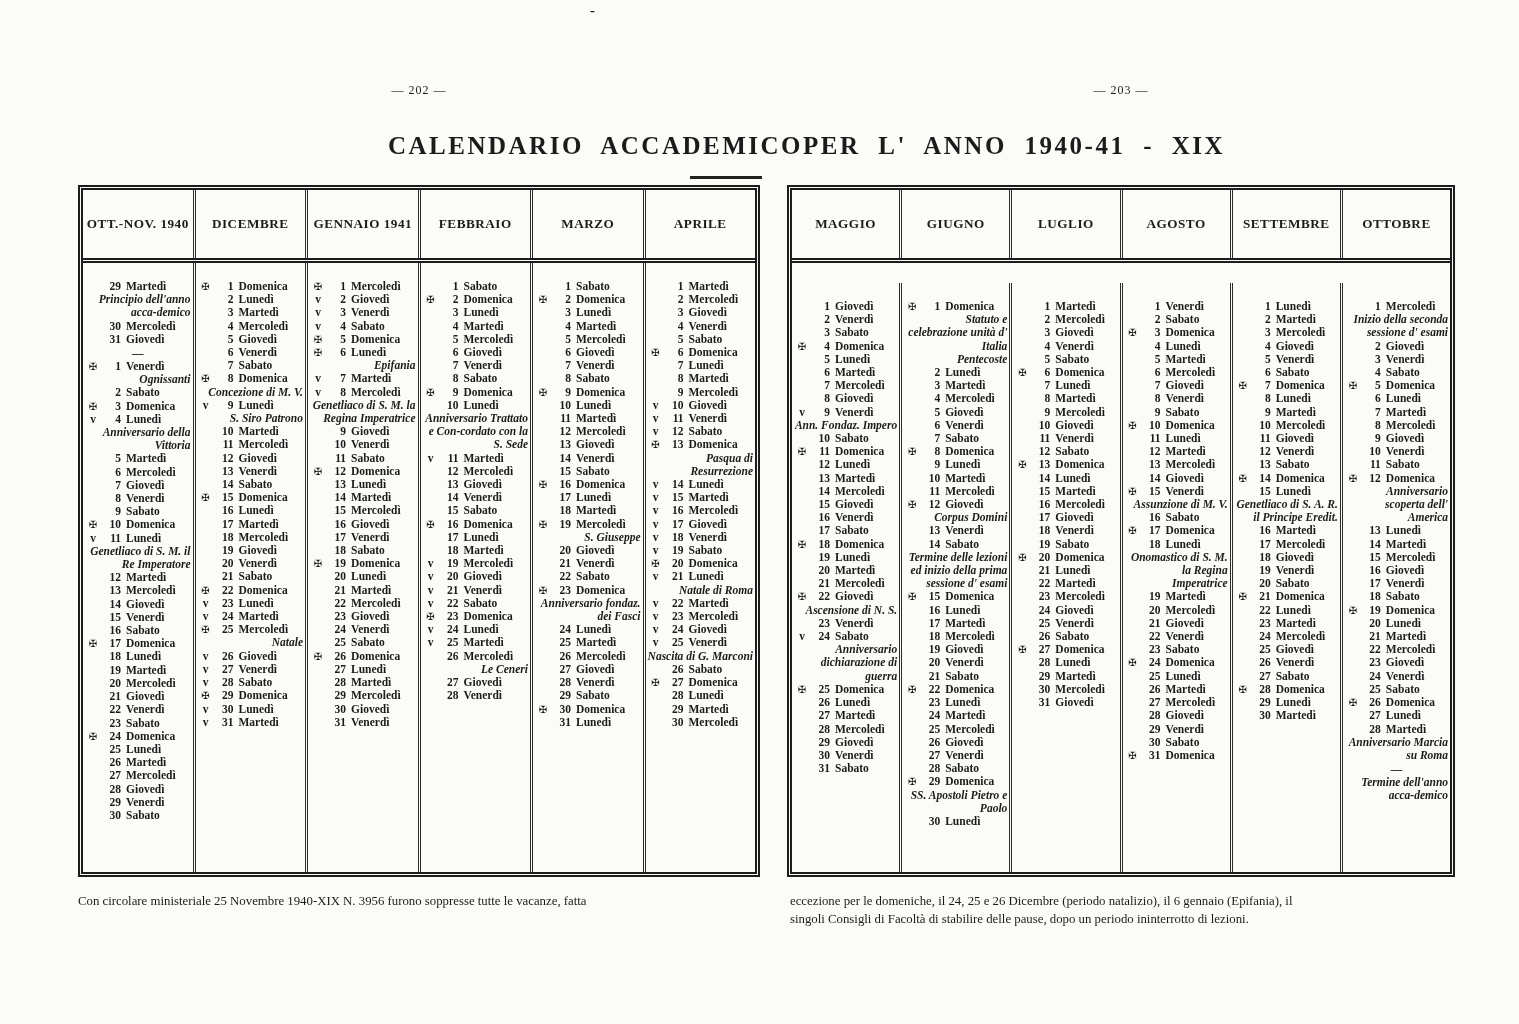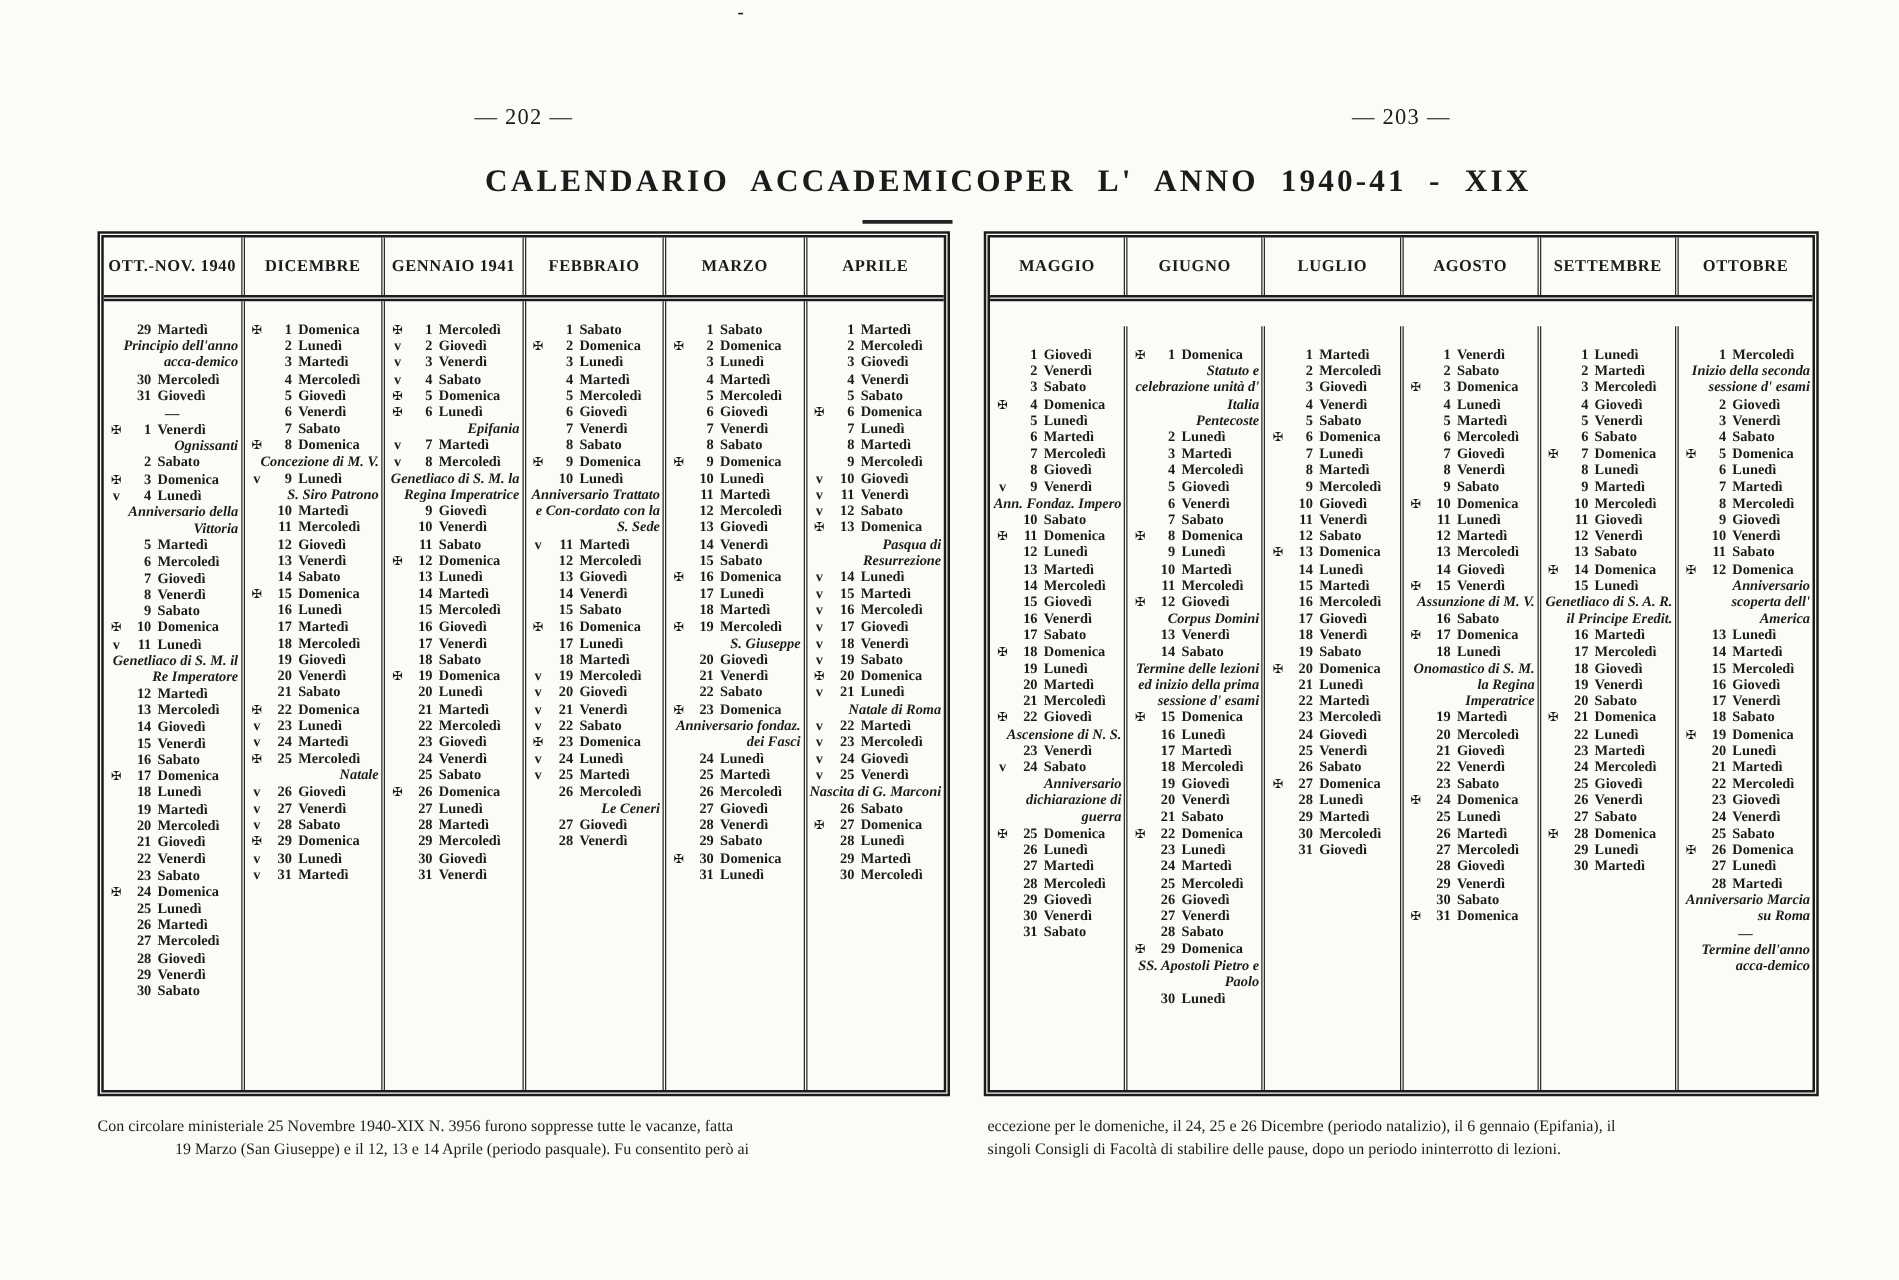--- a/index.html
+++ b/index.html
@@ -3,36 +3,36 @@
 <meta charset="utf-8">
 <style>
   html,body{margin:0;padding:0;}
   body{
     width:1519px;height:1024px;position:relative;overflow:hidden;
     background:#fbfbf8;color:#1b1b1b;
     font-family:"Liberation Serif","DejaVu Serif",serif;
   }
   *{box-sizing:border-box;}
   .top-artifact{position:absolute;left:590px;top:2px;font-size:15px;font-weight:bold;}
-  .pagenum{position:absolute;top:83px;font-size:18px;letter-spacing:1px;}
+  .pagenum{position:absolute;top:83px;font-size:12px;letter-spacing:1px;}
   .pagenum-left{left:78px;width:682px;text-align:center;}
   .pagenum-right{left:787px;width:668px;text-align:center;}
   .spread-title{
     position:absolute;top:132px;left:388px;width:760px;
     display:flex;justify-content:space-between;
     font-size:25px;letter-spacing:2.5px;word-spacing:9px;font-weight:600;white-space:nowrap;
   }
   .title-rule{position:absolute;left:690px;top:176px;width:72px;height:3px;background:#222;}
   .cal-table{
     position:absolute;top:185px;height:692px;
     border:5px double #1c1c1c;display:flex;flex-direction:column;
   }
   .table-left{left:78px;width:682px;}
   .table-right{left:787px;width:668px;gap:20px;}
-  .head-row{display:flex;border-bottom:5px double #1c1c1c;height:51px;flex:none;}
+  .head-row{display:flex;border-bottom:5px double #1c1c1c;height:73px;flex:none;}
   .head-cell{
     flex:1 1 0;display:flex;align-items:center;justify-content:center;
     font-weight:bold;font-size:13.2px;letter-spacing:.5px;border-left:3px double #2a2a2a;
     white-space:nowrap;overflow:hidden;
   }
   .head-cell:first-child{border-left:none;}
   .body-row{display:flex;flex:1;min-height:0;}
   .month-col{flex:1 1 0;border-left:3px double #2a2a2a;padding-top:17px;overflow:hidden;}
   .month-col:first-child{border-left:none;}
   .entry{
@@ -1966,18 +1966,17 @@
         </div>
         <div class="note">Anniversario Marcia su Roma</div>
         <div class="sep">—</div>
         <div class="note">Termine dell'anno acca-demico</div>
       </div>
     </div>
   </div>
 
 <div class="footnote footnote-left">
   <div>Con circolare ministeriale 25 Novembre 1940-XIX N. 3956 furono soppresse tutte le vacanze, fatta</div>
-  <div class="fn2-indent">19 Marzo (San Giuseppe) e il 12, 13 e 14 Aprile (periodo pasquale). Fu consentito però ai</div>
 </div>
 <div class="footnote footnote-right">
   <div>eccezione per le domeniche, il 24, 25 e 26 Dicembre (periodo natalizio), il 6 gennaio (Epifania), il</div>
   <div>singoli Consigli di Facoltà di stabilire delle pause, dopo un periodo ininterrotto di lezioni.</div>
 </div>
 
 </body></html>

